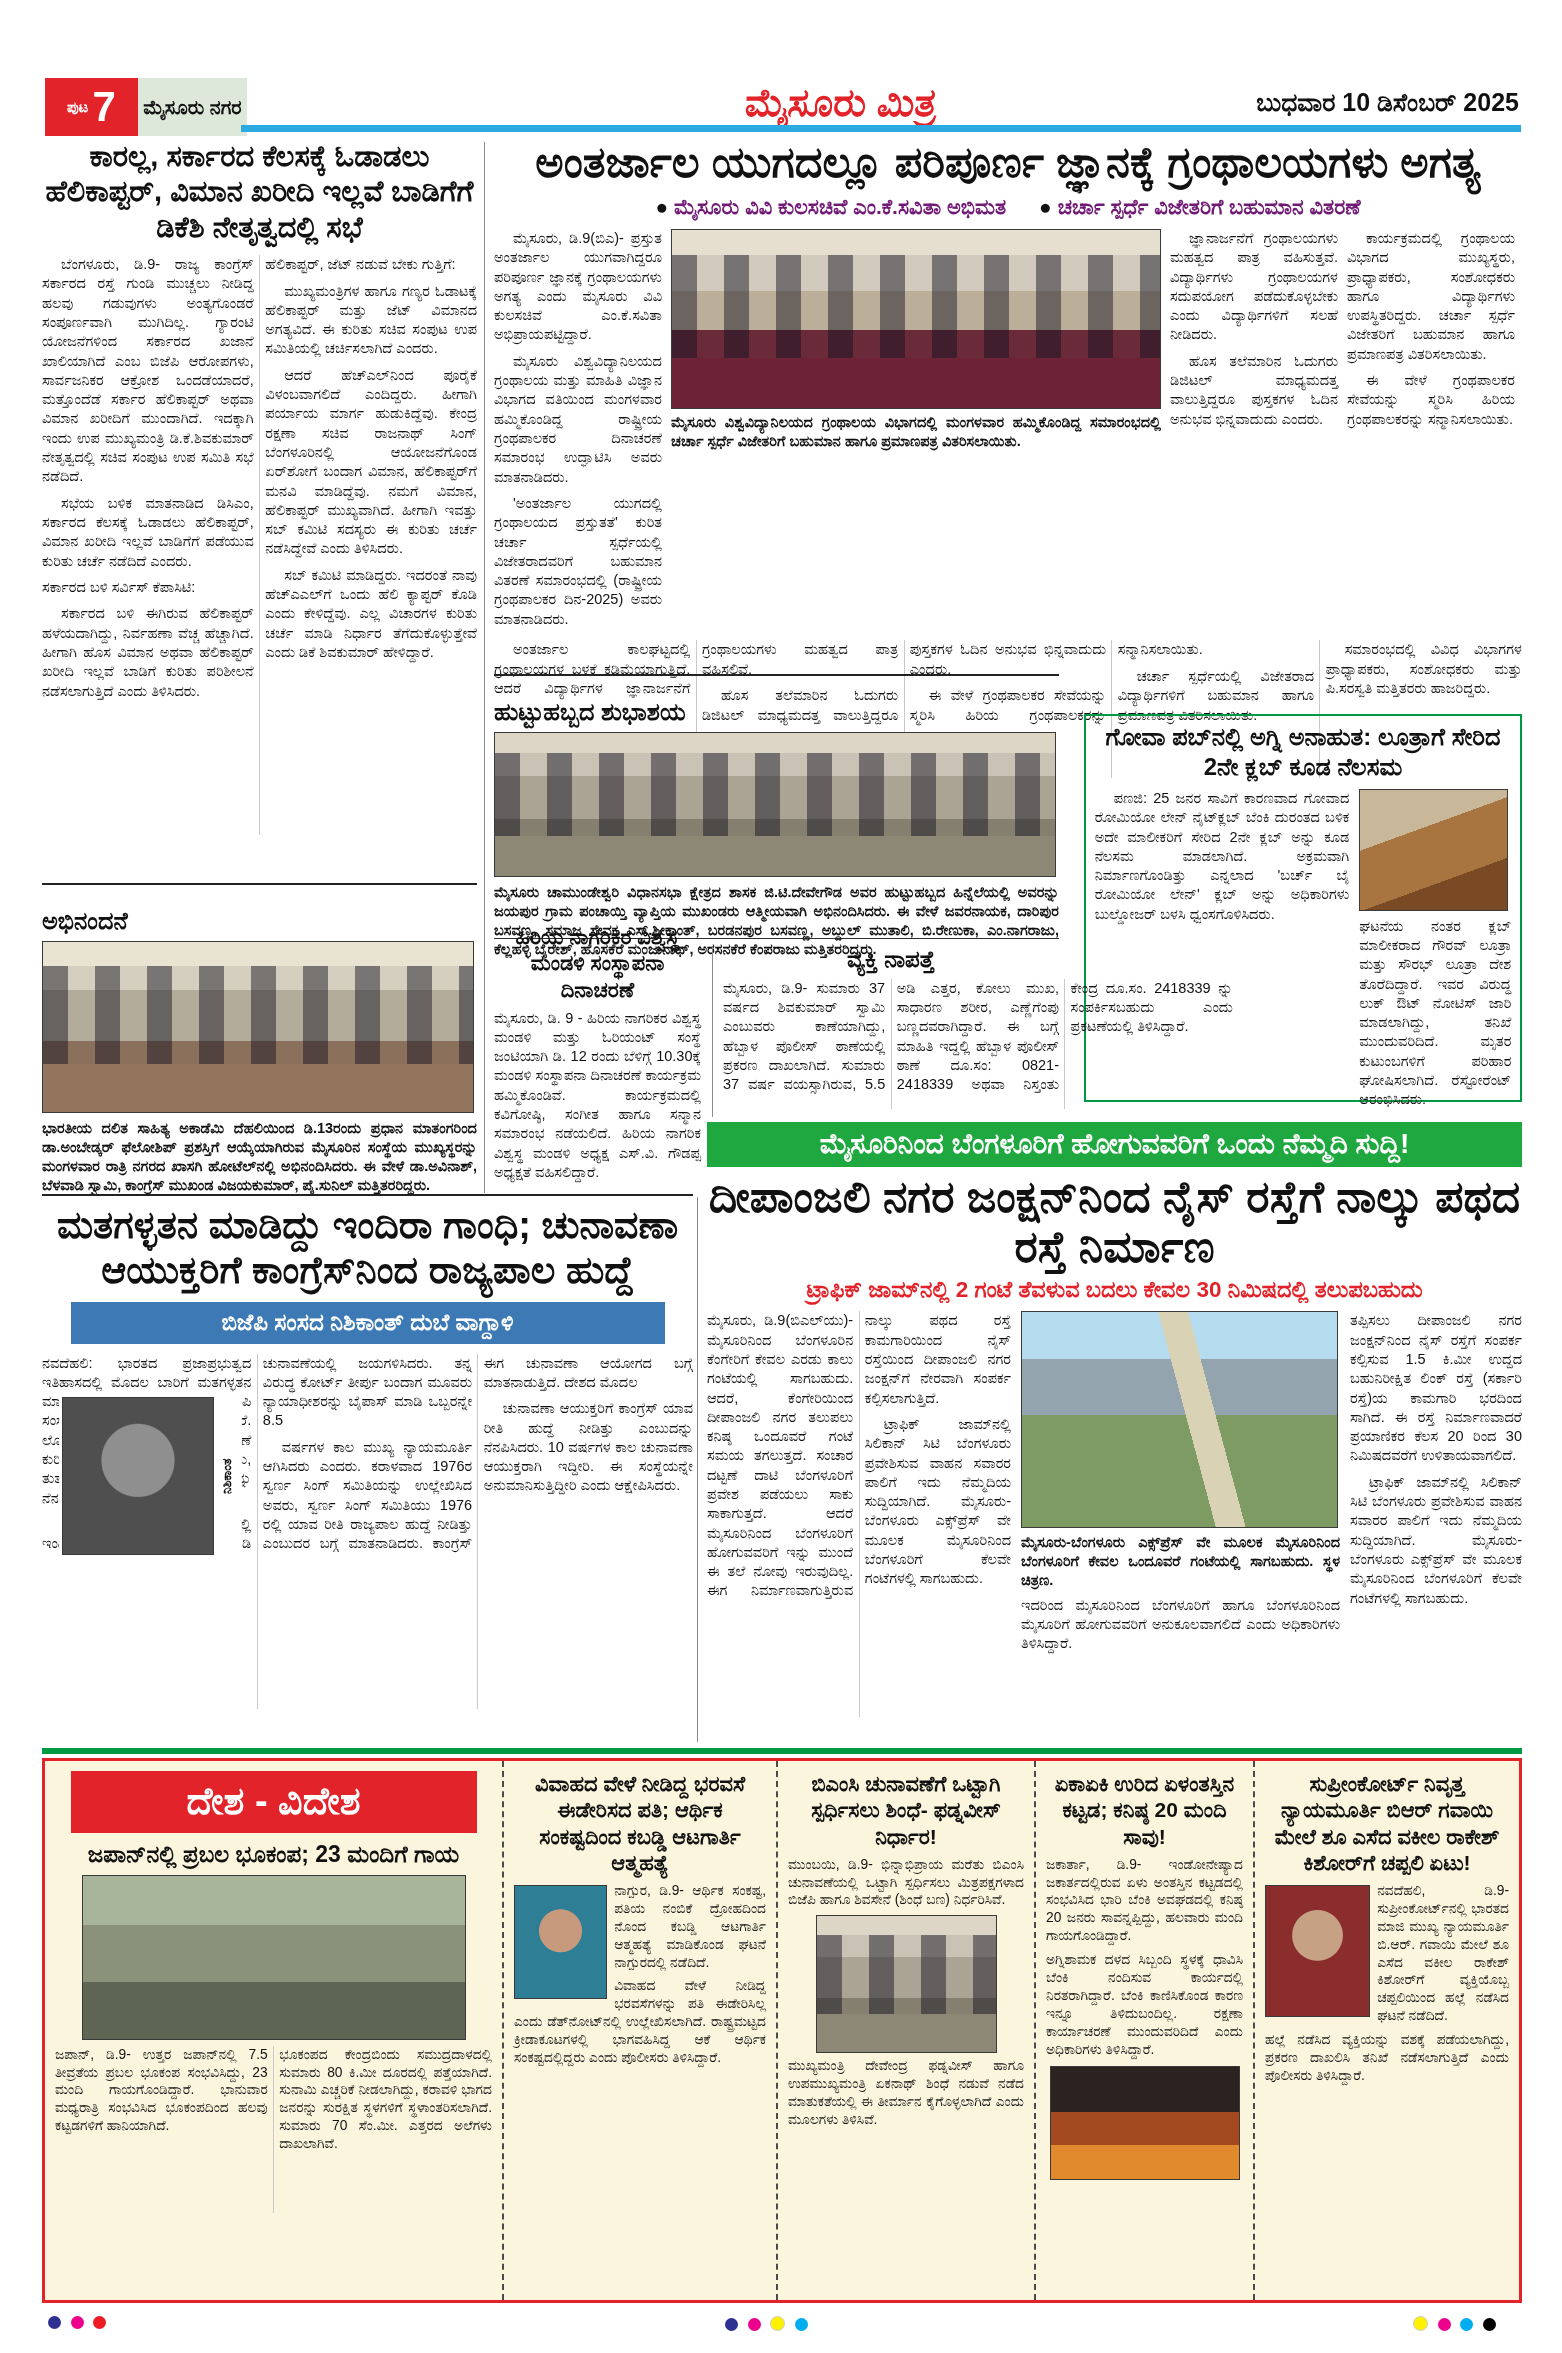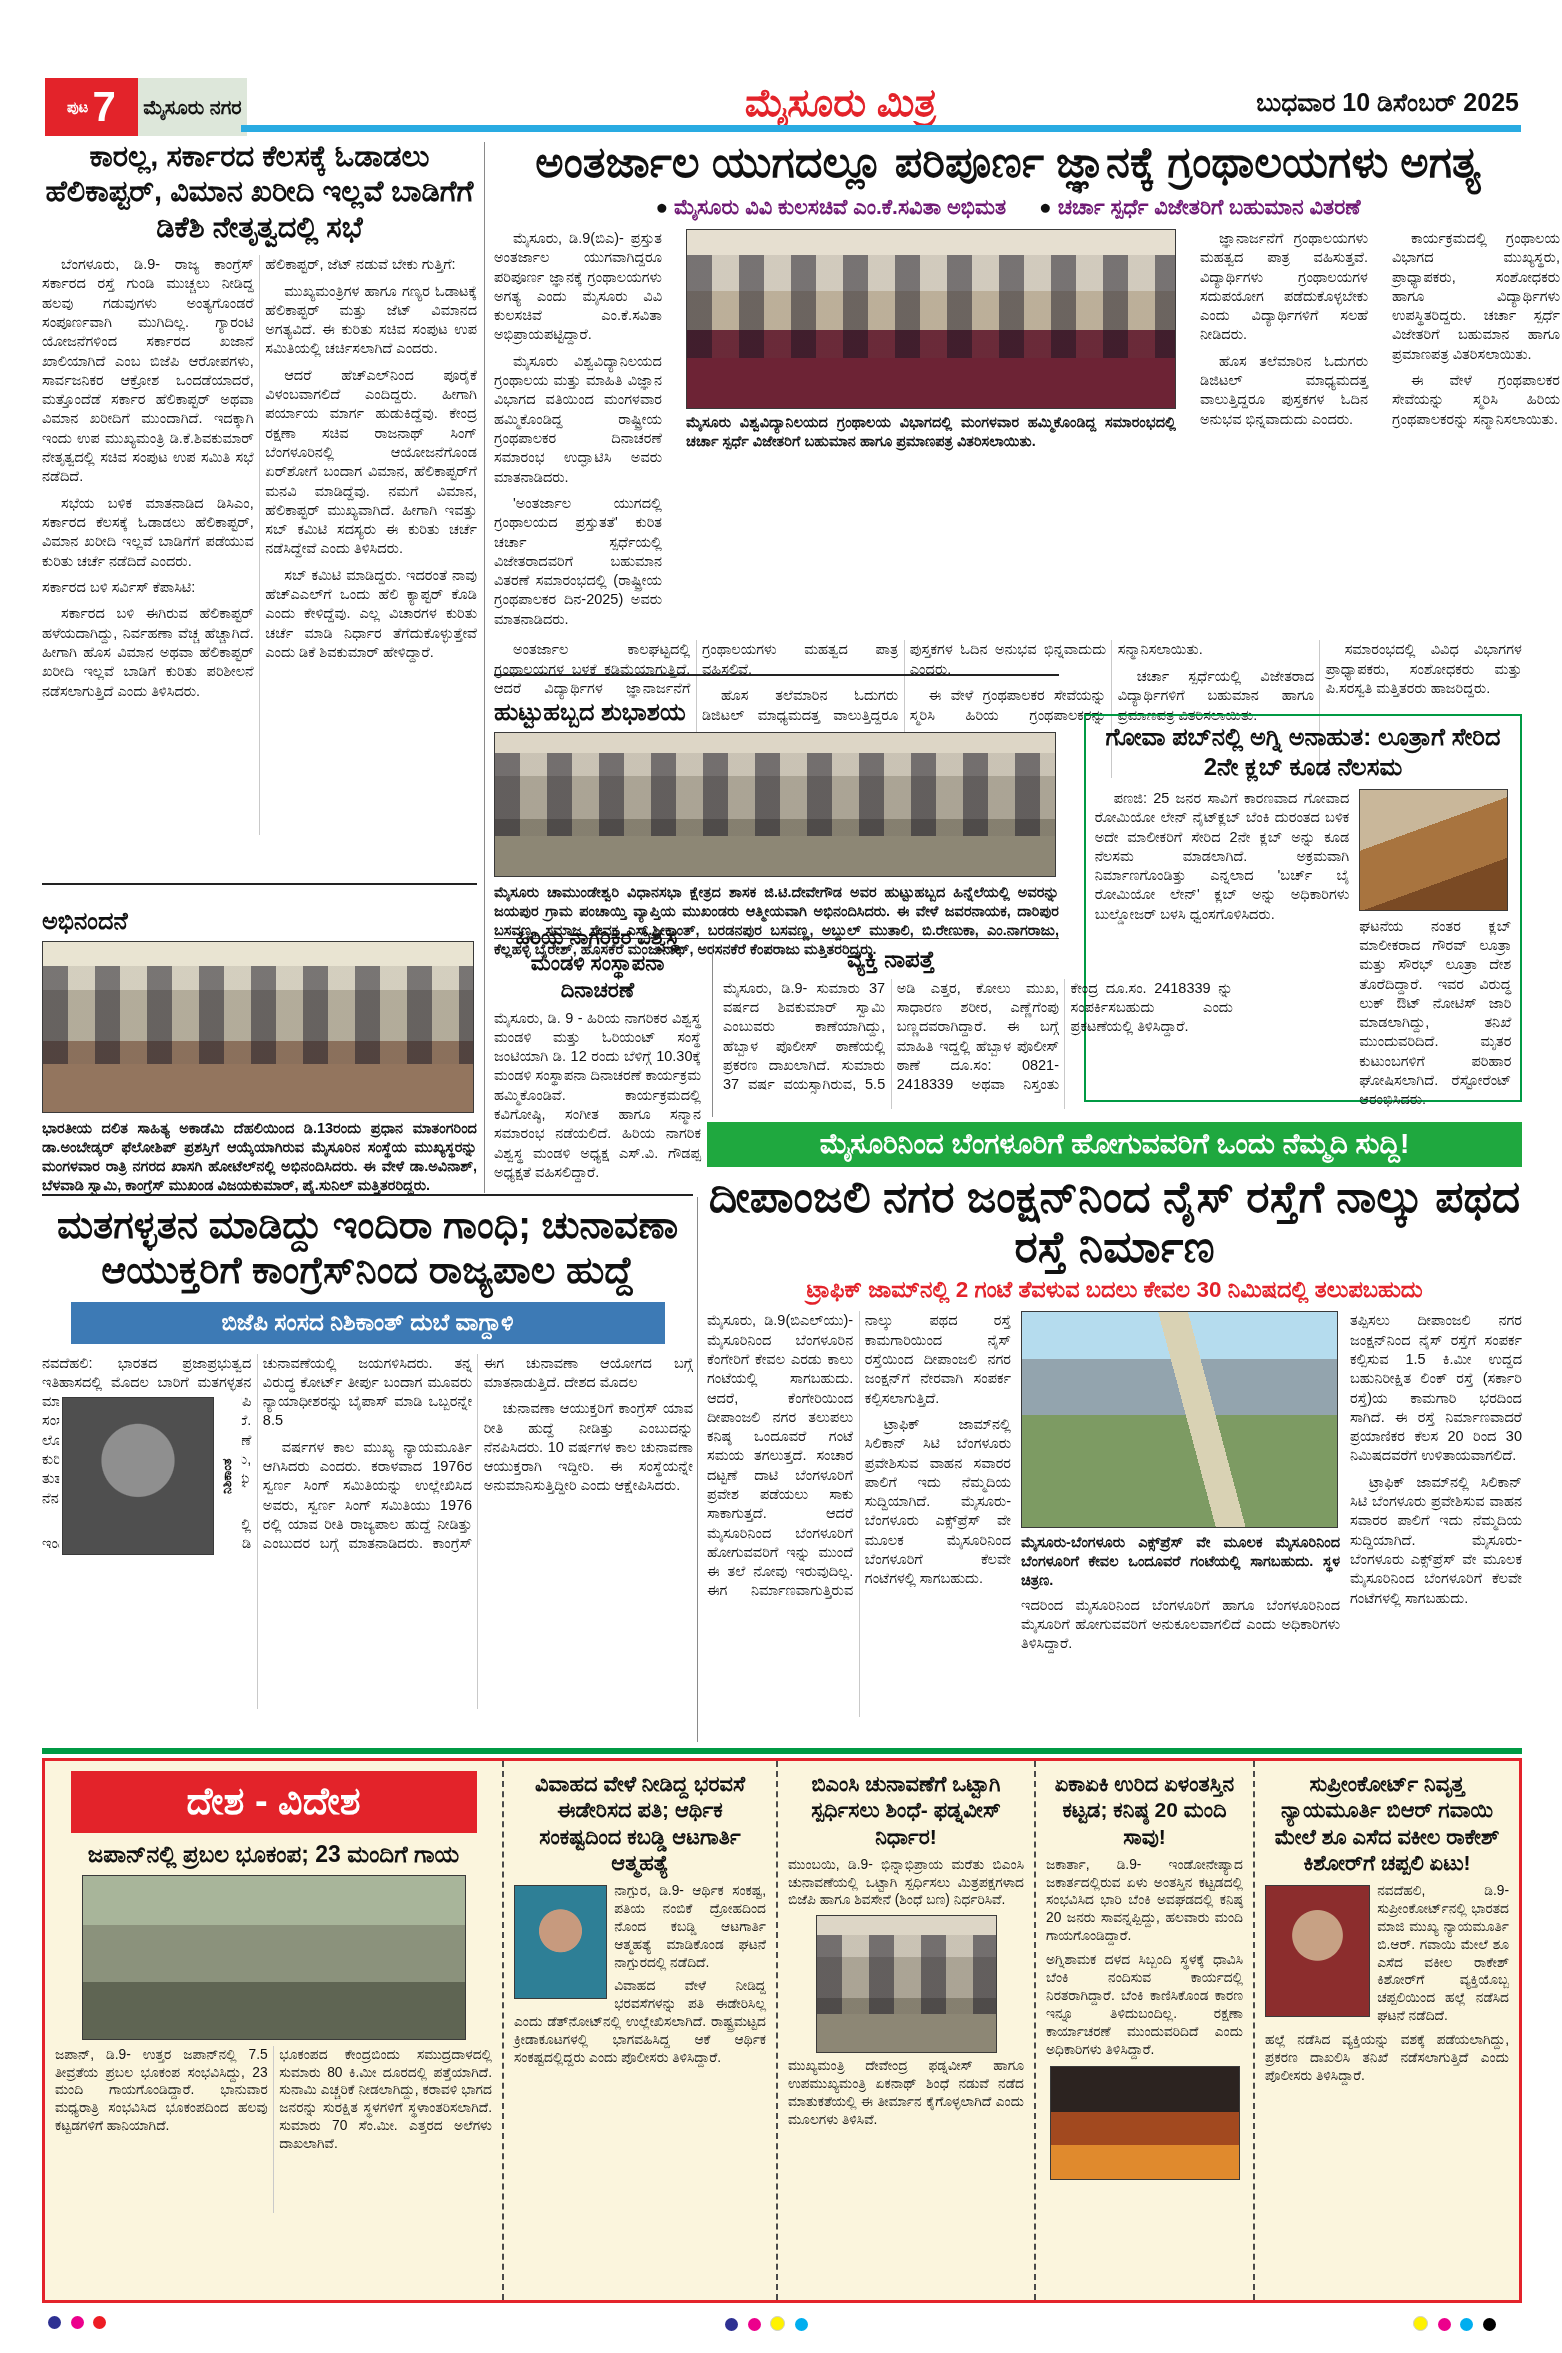--- a/index.html
+++ b/index.html
@@ -89,21 +89,21 @@
   </div>
 
   <div class="abs rule-v" style="left:484px;top:142px;height:1051px;"></div>
 
   <div class="abs" style="left:494px;top:139px;width:1028px;">
     <div class="ctr bold" style="font-size:43px;line-height:1.1;">ಅಂತರ್ಜಾಲ ಯುಗದಲ್ಲೂ ಪರಿಪೂರ್ಣ ಜ್ಞಾನಕ್ಕೆ ಗ್ರಂಥಾಲಯಗಳು ಅಗತ್ಯ</div>
     <div class="bullets" style="margin-top:8.7px;">
       <span>ಮೈಸೂರು ವಿವಿ ಕುಲಸಚಿವೆ ಎಂ.ಕೆ.ಸವಿತಾ ಅಭಿಮತ</span>
       <span>ಚರ್ಚಾ ಸ್ಪರ್ಧೆ ವಿಜೇತರಿಗೆ ಬಹುಮಾನ ವಿತರಣೆ</span>
     </div>
-    <div style="display:flex;gap:24px;margin-top:10px;">
+    <div style="display:flex;gap:9px;margin-top:10px;">
       <div class="body-txt" style="width:168px;flex:0 0 auto;">
         <p>ಮೈಸೂರು, ಡಿ.9(ಬಿಎ)- ಪ್ರಸ್ತುತ ಅಂತರ್ಜಾಲ ಯುಗವಾಗಿದ್ದರೂ ಪರಿಪೂರ್ಣ ಜ್ಞಾನಕ್ಕೆ ಗ್ರಂಥಾಲಯಗಳು ಅಗತ್ಯ ಎಂದು ಮೈಸೂರು ವಿವಿ ಕುಲಸಚಿವೆ ಎಂ.ಕೆ.ಸವಿತಾ ಅಭಿಪ್ರಾಯಪಟ್ಟಿದ್ದಾರೆ.</p>
         <p>ಮೈಸೂರು ವಿಶ್ವವಿದ್ಯಾನಿಲಯದ ಗ್ರಂಥಾಲಯ ಮತ್ತು ಮಾಹಿತಿ ವಿಜ್ಞಾನ ವಿಭಾಗದ ವತಿಯಿಂದ ಮಂಗಳವಾರ ಹಮ್ಮಿಕೊಂಡಿದ್ದ ರಾಷ್ಟ್ರೀಯ ಗ್ರಂಥಪಾಲಕರ ದಿನಾಚರಣೆ ಸಮಾರಂಭ ಉದ್ಘಾಟಿಸಿ ಅವರು ಮಾತನಾಡಿದರು.</p>
         <p>'ಅಂತರ್ಜಾಲ ಯುಗದಲ್ಲಿ ಗ್ರಂಥಾಲಯದ ಪ್ರಸ್ತುತತೆ' ಕುರಿತ ಚರ್ಚಾ ಸ್ಪರ್ಧೆಯಲ್ಲಿ ವಿಜೇತರಾದವರಿಗೆ ಬಹುಮಾನ ವಿತರಣೆ ಸಮಾರಂಭದಲ್ಲಿ (ರಾಷ್ಟ್ರೀಯ ಗ್ರಂಥಪಾಲಕರ ದಿನ-2025) ಅವರು ಮಾತನಾಡಿದರು.</p>
       </div>
       <div style="width:490px;flex:0 0 auto;">
         <div class="photo p-event ph-people" style="width:490px;height:180px;"></div>
         <div class="caption" style="margin-top:4.3px;">ಮೈಸೂರು ವಿಶ್ವವಿದ್ಯಾನಿಲಯದ ಗ್ರಂಥಾಲಯ ವಿಭಾಗದಲ್ಲಿ ಮಂಗಳವಾರ ಹಮ್ಮಿಕೊಂಡಿದ್ದ ಸಮಾರಂಭದಲ್ಲಿ ಚರ್ಚಾ ಸ್ಪರ್ಧೆ ವಿಜೇತರಿಗೆ ಬಹುಮಾನ ಹಾಗೂ ಪ್ರಮಾಣಪತ್ರ ವಿತರಿಸಲಾಯಿತು.</div>
       </div>
       <div class="body-txt" style="width:168px;flex:0 0 auto;">

